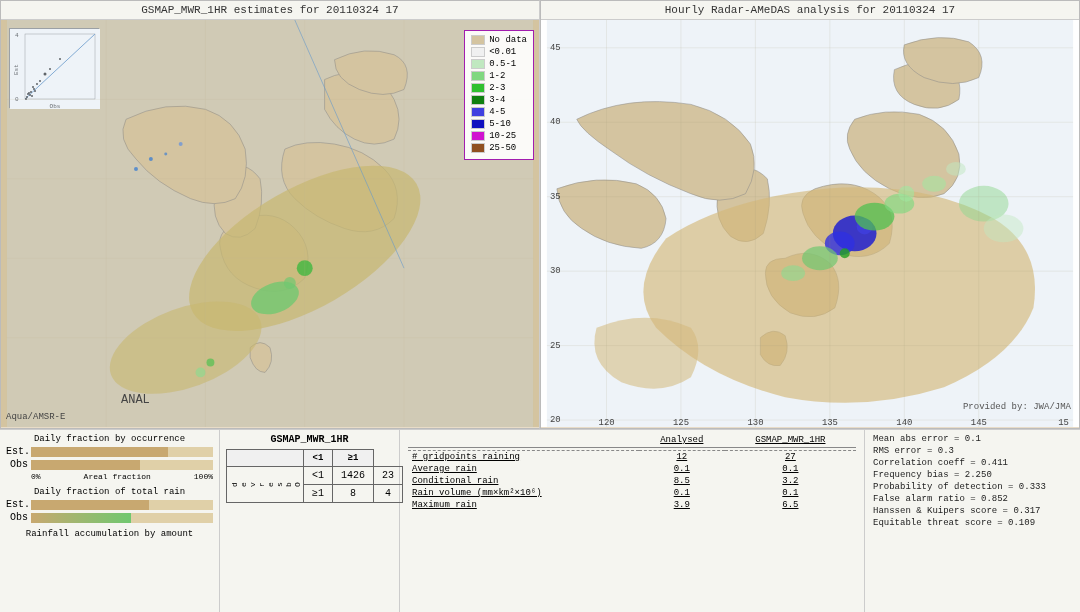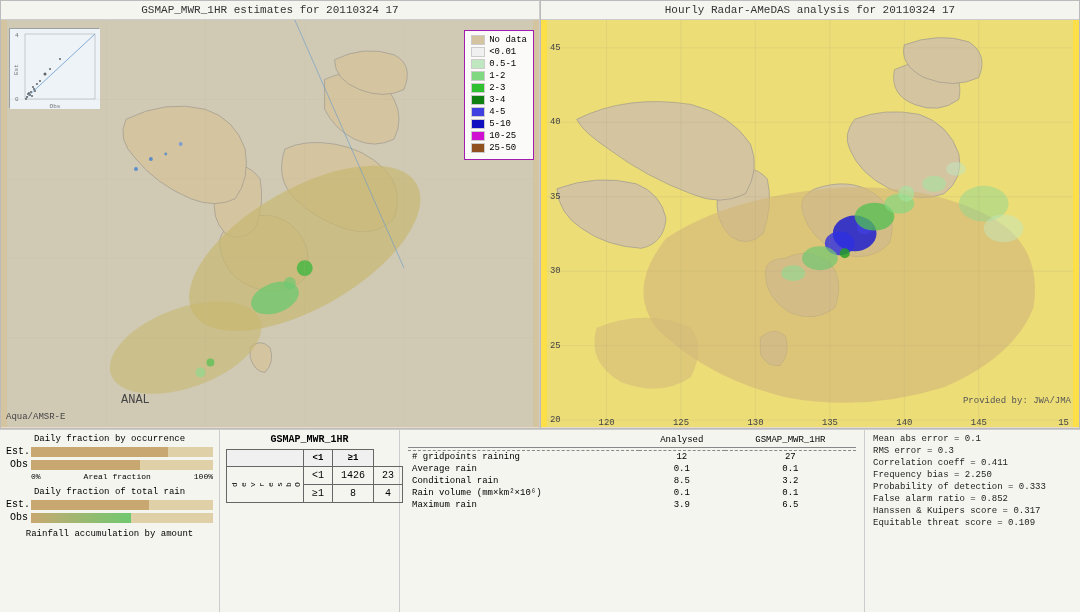--- a/index.html
+++ b/index.html
@@ -61,21 +61,21 @@
     .map-bg-left {
       width: 100%;
       height: 100%;
       background: #d4c4a0;
       position: relative;
     }
 
     .map-bg-right {
       width: 100%;
       height: 100%;
-      background: #fde047;
+      background: #ffffff;
       position: relative;
     }
 
     
     .legend-panel {
       position: absolute;
       top: 10px;
       right: 5px;
       background: rgba(255,255,255,0.9);
       border: 1px solid #a21caf;
@@ -104,21 +104,21 @@
       left: 8px;
       width: 90px;
       height: 80px;
       background: white;
       border: 1px solid #888;
     }
 
     
     .map-attribution {
       position: absolute;
-      bottom: 21px;
+      bottom: 15px;
       right: 8px;
       font-size: 9px;
       color: #555;
     }
 
     
     .bottom-row {
       display: flex;
       width: 100%;
       flex: 1;
@@ -219,20 +219,21 @@
     .verif-title {
       text-align: center;
       font-size: 10px;
       margin-bottom: 4px;
       font-weight: normal;
     }
 
     .verif-table {
       width: 100%;
       border-collapse: collapse;
+      text-decoration: underline;
     }
 
     .verif-table td {
       padding: 1px 4px;
       font-size: 9px;
       border-bottom: none;
     }
 
     .verif-table .col-header {
       text-align: center;

